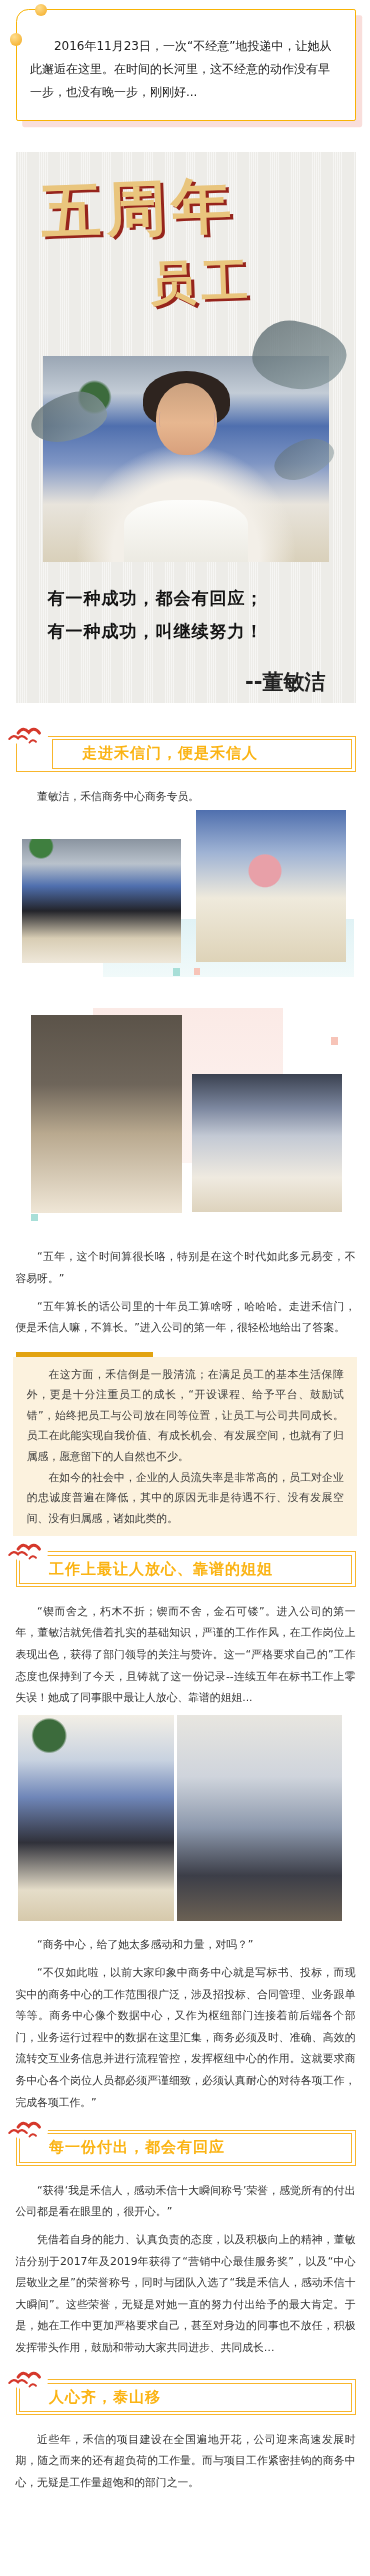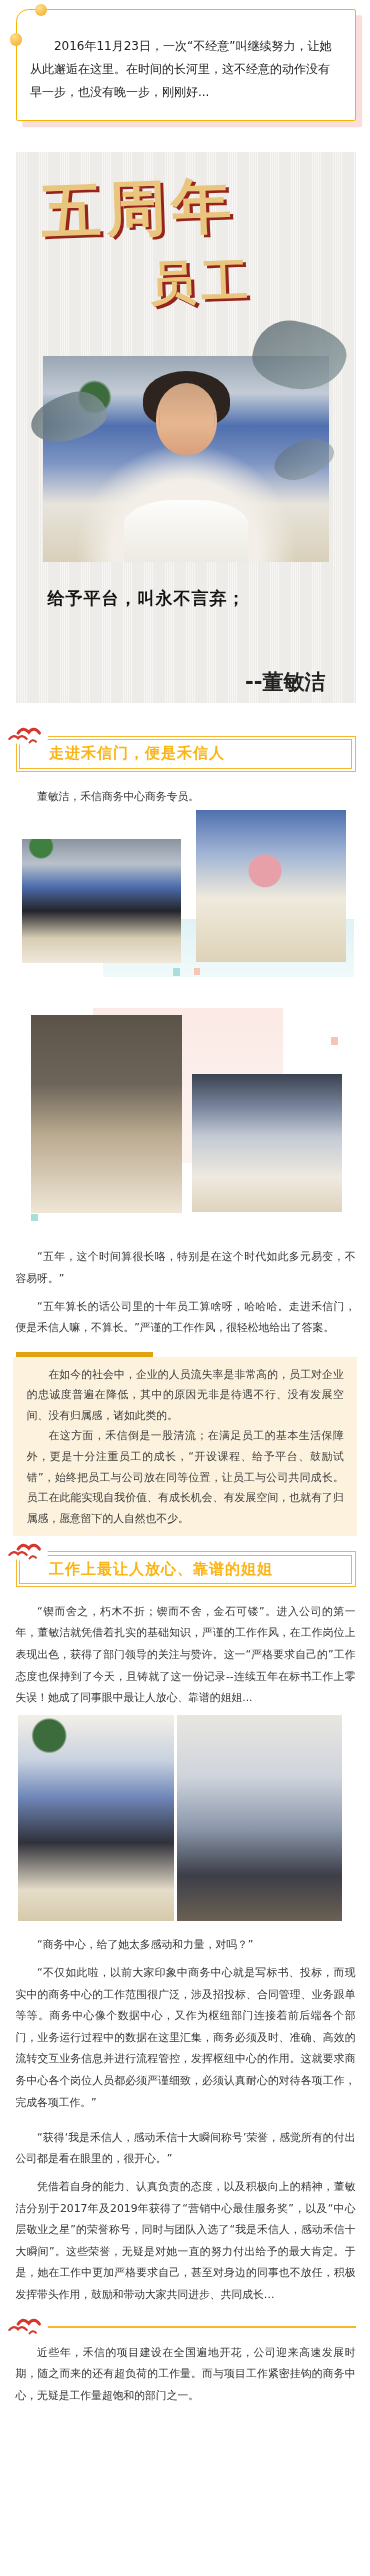--- a/index.html
+++ b/index.html
@@ -81,40 +81,41 @@
 </style>
 </head>
 <body>
 
 <div id="page">
   <div class="content">
 
     <div class="intro-box">
       <span class="bead bead-top"></span>
       <span class="bead bead-left"></span>
-      <p>2016年11月23日，一次“不经意”叫继续努力，让她从此邂逅在这里。在时间的长河里，这不经意的动作没有早一步，也没有晚一步，刚刚好...</p>
+      <p>2016年11月23日，一次“不经意”地投递中，让她从此邂逅在这里。在时间的长河里，这不经意的动作没有早一步，也没有晚一步，刚刚好...</p>
     </div>
 
     <div class="hero">
       <div class="hero-photo">
         <div class="hero-hair"></div>
         <div class="hero-face"></div>
         <div class="hero-glasses"></div>
         <div class="hero-shirt"></div>
       </div>
       <div class="splash splash-l"></div>
       <div class="splash splash-r"></div>
       <div class="splash splash-r2"></div>
       <div class="hero-title-1">五周年</div>
       <div class="hero-title-2">员工</div>
-      <div class="hero-quote hq1">给予平台，叫永不言弃；</div>
+      <div class="hero-quote hq1">有一种成功，都会有回应；</div>
+      <div class="hero-quote hq2">有一种成功，叫继续努力！</div>
       <div class="hero-sign">--董敏洁</div>
     </div>
 
-    <div class="sec" style="margin-top:33px;">
+    <div class="sec" style="margin-top:33px;padding-left:33px;">
       <svg class="birds" viewBox="0 0 60 36">
         <ellipse cx="30" cy="20" rx="26" ry="12" fill="#ffffff"></ellipse>
         <path d="M14,14 C19,7 24,7 29,13 C33,7 39,7 44,14" stroke="#D5382B" stroke-width="4" fill="none" stroke-linecap="round"></path>
         <path d="M2,22 C6,17 10,17 14,21 C17,17 22,17 26,22" stroke="#D5382B" stroke-width="3.2" fill="none" stroke-linecap="round"></path>
         <path d="M30,27 C33,23 36,23 39,26" stroke="#D5382B" stroke-width="2.6" fill="none" stroke-linecap="round"></path>
       </svg>
       <div class="sec-inner"><span>走进禾信门，便是禾信人</span></div>
     </div>
     <p class="bt" style="margin-top:13.4px;">董敏洁，禾信商务中心商务专员。</p>
 
@@ -128,26 +129,26 @@
 
     <div class="collage" style="height:216px;margin-top:24px;">
       <div class="panel panel-pink" style="left:77px;top:4.1px;width:190px;height:155px;"></div>
       <div class="ph sc3" style="left:15.5px;top:10.3px;width:151px;height:198px;"></div>
       <div class="ph sc4" style="left:176px;top:70px;width:150px;height:138px;"></div>
       <div class="sq sq-pink" style="left:315px;top:33px;width:7.7px;height:7.7px;"></div>
       <div class="sq sq-teal" style="left:15.5px;top:210px;width:7.2px;height:7.2px;"></div>
     </div>
 
     <p class="bt" style="margin-top:26px;">“五年，这个时间算很长咯，特别是在这个时代如此多元易变，不容易呀。”</p>
-    <p class="bt" style="margin-top:6.2px;">“五年算长的话公司里的十年员工算啥呀，哈哈哈。走进禾信门，便是禾信人嘛，不算长。”严谨的工作作风，很轻松地给出了答案。</p>
+    <p class="bt" style="margin-top:6.2px;">“五年算长的话公司里的十年员工算啥呀，哈哈哈。走进禾信门，便是禾信人嘛，不算长。”进入公司的第一年，很轻松地给出了答案。</p>
 
     <div class="accent-bar"></div>
     <div class="hl-panel">
+      <p>在这方面，禾信倒是一股清流；在满足员工的基本生活保障外，更是十分注重员工的成长，“开设课程、给予平台、鼓励试错”，始终把员工与公司放在同等位置，让员工与公司共同成长。员工在此能实现自我价值、有成长机会、有发展空间，也就有了归属感，愿意留下的人自然也不少。</p>
       <p>在如今的社会中，企业的人员流失率是非常高的，员工对企业的忠诚度普遍在降低，其中的原因无非是待遇不行、没有发展空间、没有归属感，诸如此类的。</p>
-      <p>在这方面，禾信倒是一股清流；在满足员工的基本生活保障外，更是十分注重员工的成长，“开设课程、给予平台、鼓励试错”，始终把员工与公司放在同等位置，让员工与公司共同成长。员工在此能实现自我价值、有成长机会、有发展空间，也就有了归属感，愿意留下的人自然也不少。</p>
     </div>
 
     <div class="sec" style="margin-top:15.5px;">
       <svg class="birds" viewBox="0 0 60 36">
         <ellipse cx="30" cy="20" rx="26" ry="12" fill="#ffffff"></ellipse>
         <path d="M14,14 C19,7 24,7 29,13 C33,7 39,7 44,14" stroke="#D5382B" stroke-width="4" fill="none" stroke-linecap="round"></path>
         <path d="M2,22 C6,17 10,17 14,21 C17,17 22,17 26,22" stroke="#D5382B" stroke-width="3.2" fill="none" stroke-linecap="round"></path>
         <path d="M30,27 C33,23 36,23 39,26" stroke="#D5382B" stroke-width="2.6" fill="none" stroke-linecap="round"></path>
       </svg>
       <div class="sec-inner"><span>工作上最让人放心、靠谱的姐姐</span></div>
@@ -155,28 +156,38 @@
     <p class="bt" style="margin-top:13.4px;">“锲而舍之，朽木不折；锲而不舍，金石可镂”。进入公司的第一年，董敏洁就凭借着扎实的基础知识，严谨的工作作风，在工作岗位上表现出色，获得了部门领导的关注与赞许。这一“严格要求自己的”工作态度也保持到了今天，且铸就了这一份记录--连续五年在标书工作上零失误！她成了同事眼中最让人放心、靠谱的姐姐...</p>
 
     <div class="collage" style="height:206px;margin-top:6.2px;">
       <div class="ph sc5" style="left:2.1px;top:0;width:156px;height:206px;"></div>
       <div class="ph sc6" style="left:161px;top:0;width:165px;height:206px;"></div>
     </div>
 
     <p class="bt" style="margin-top:13.4px;">“商务中心，给了她太多感动和力量，对吗？”</p>
     <p class="bt" style="margin-top:6.2px;">“不仅如此啦，以前大家印象中商务中心就是写标书、投标，而现实中的商务中心的工作范围很广泛，涉及招投标、合同管理、业务跟单等等。商务中心像个数据中心，又作为枢纽部门连接着前后端各个部门，业务运行过程中的数据在这里汇集，商务必须及时、准确、高效的流转交互业务信息并进行流程管控，发挥枢纽中心的作用。这就要求商务中心各个岗位人员都必须严谨细致，必须认真耐心的对待各项工作，完成各项工作。”</p>
 
+    <div class="sec" style="margin-top:16.5px;">
+      <svg class="birds" viewBox="0 0 60 36">
+        <ellipse cx="30" cy="20" rx="26" ry="12" fill="#ffffff"></ellipse>
+        <path d="M14,14 C19,7 24,7 29,13 C33,7 39,7 44,14" stroke="#D5382B" stroke-width="4" fill="none" stroke-linecap="round"></path>
+        <path d="M2,22 C6,17 10,17 14,21 C17,17 22,17 26,22" stroke="#D5382B" stroke-width="3.2" fill="none" stroke-linecap="round"></path>
+        <path d="M30,27 C33,23 36,23 39,26" stroke="#D5382B" stroke-width="2.6" fill="none" stroke-linecap="round"></path>
+      </svg>
+      <div class="sec-inner"><span>每一份付出，都会有回应</span></div>
+    </div>
     <p class="bt" style="margin-top:13.4px;">“获得‘我是禾信人，感动禾信十大瞬间称号’荣誉，感觉所有的付出公司都是看在眼里的，很开心。”</p>
     <p class="bt" style="margin-top:6.2px;">凭借着自身的能力、认真负责的态度，以及积极向上的精神，董敏洁分别于2017年及2019年获得了“营销中心最佳服务奖”，以及“中心层敬业之星”的荣誉称号，同时与团队入选了“我是禾信人，感动禾信十大瞬间”。这些荣誉，无疑是对她一直的努力付出给予的最大肯定。于是，她在工作中更加严格要求自己，甚至对身边的同事也不放任，积极发挥带头作用，鼓励和带动大家共同进步、共同成长…</p>
 
     <div class="sec" style="margin-top:20.6px;">
       <svg class="birds" viewBox="0 0 60 36">
         <ellipse cx="30" cy="20" rx="26" ry="12" fill="#ffffff"></ellipse>
         <path d="M14,14 C19,7 24,7 29,13 C33,7 39,7 44,14" stroke="#D5382B" stroke-width="4" fill="none" stroke-linecap="round"></path>
         <path d="M2,22 C6,17 10,17 14,21 C17,17 22,17 26,22" stroke="#D5382B" stroke-width="3.2" fill="none" stroke-linecap="round"></path>
         <path d="M30,27 C33,23 36,23 39,26" stroke="#D5382B" stroke-width="2.6" fill="none" stroke-linecap="round"></path>
       </svg>
+      <div class="sec-inner"><span>人心齐，泰山移</span></div>
     </div>
     <p class="bt" style="margin-top:13.4px;">近些年，禾信的项目建设在全国遍地开花，公司迎来高速发展时期，随之而来的还有超负荷的工作量。而与项目工作紧密挂钩的商务中心，无疑是工作量超饱和的部门之一。</p>
 
   </div>
 </div>
 
 
 </body></html>

